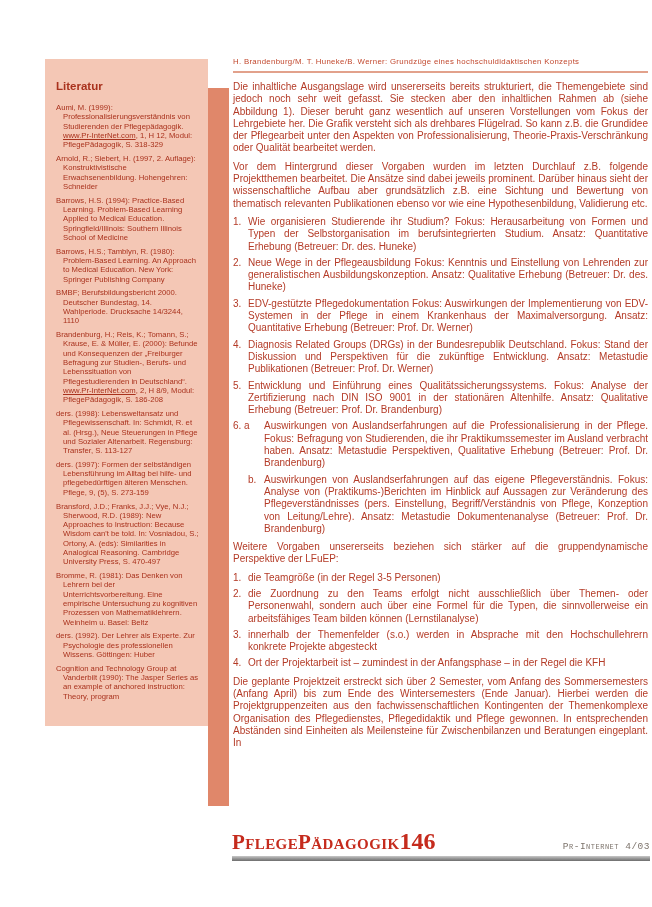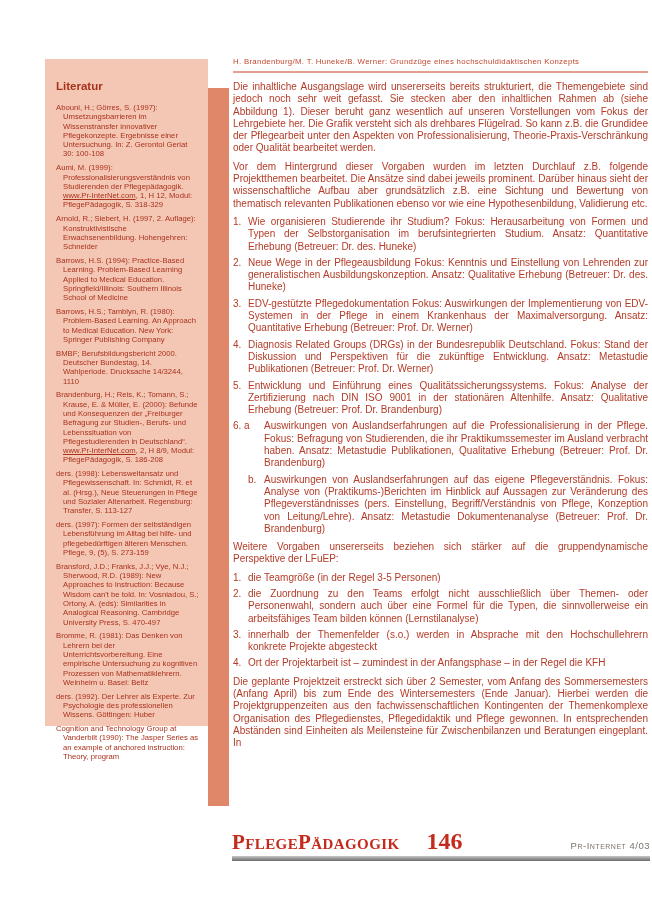--- a/index.html
+++ b/index.html
@@ -49,44 +49,43 @@
 
   
   .footer{position:absolute;left:232px;top:828px;width:418px;}
   .frow{display:flex;align-items:baseline;}
   .journal{
     font-family:"Liberation Serif",serif;font-variant:small-caps;
     font-weight:bold;font-size:21px;color:#c52b1d;letter-spacing:0.4px;
   }
   .pageno{
     font-family:"Liberation Serif",serif;font-weight:bold;
-    font-size:24px;color:#c52b1d;margin-left:27px;
+    font-size:24px;color:#c52b1d;margin-left:0;
   }
   .spacer{flex:1;}
   .issue{
-    font-family:Liberation Sans, sans-serif;font-variant:small-caps;
+    font-family:Liberation Mono, monospace;font-variant:small-caps;
     font-size:9.5px;color:#7d746c;letter-spacing:0.5px;
   }
   .bar{
     height:5px;margin-top:1px;
     background:linear-gradient(180deg,#c8c8c8 0%,#939393 55%,#6d6d6d 100%);
   }
 </style>
 </head>
 <body>
 
 <div class="page">
 
   <div class="runhead">H. Brandenburg/M. T. Huneke/B. Werner: Grundzüge eines hochschuldidaktischen Konzepts</div>
 
   <div class="sidebar">
     <div class="lit-title">Literatur</div>
     <div class="refs">
 
-        <div class="ref">Abouni, H.; Görres, S. (1997): Umsetzungsbarrieren im Wissenstransfer innovativer Pflegekonzepte. Ergebnisse einer Untersuchung. In: Z. Gerontol Geriat 30: 100-108</div>
 
         <div class="ref">Aumi, M. (1999): Professionalisierungsverständnis von Studierenden der Pflegepädagogik. <u>www.Pr-InterNet.com</u>, 1, H 12, Modul: PflegePädagogik, S. 318-329</div>
 
         <div class="ref">Arnold, R.; Siebert, H. (1997, 2. Auflage): Konstruktivistische Erwachsenenbildung. Hohengehren: Schneider</div>
 
         <div class="ref">Barrows, H.S. (1994): Practice-Based Learning. Problem-Based Learning Applied to Medical Education. Springfield/Illinois: Southern Illinois School of Medicine</div>
 
         <div class="ref">Barrows, H.S.; Tamblyn, R. (1980): Problem-Based Learning. An Approach to Medical Education. New York: Springer Publishing Company</div>
 
         <div class="ref">BMBF; Berufsbildungsbericht 2000. Deutscher Bundestag, 14. Wahlperiode. Drucksache 14/3244, 1110</div>
@@ -135,21 +134,21 @@
           <span class="txt">Diagnosis Related Groups (DRGs) in der Bundesrepublik Deutschland. Fokus: Stand der Diskussion und Perspektiven für die zukünftige Entwicklung. Ansatz: Metastudie Publikationen (Betreuer: Prof. Dr. Werner)</span>
         </div>
 
         <div class="li">
           <span class="num">5.</span>
           <span class="txt">Entwicklung und Einführung eines Qualitätssicherungssystems. Fokus: Analyse der Zertifizierung nach DIN ISO 9001 in der stationären Altenhilfe. Ansatz: Qualitative Erhebung (Betreuer: Prof. Dr. Brandenburg)</span>
         </div>
 
         <div class="li lv1">
           <span class="num">6. a</span>
-          <span class="txt">Auswirkungen von Auslandserfahrungen auf die Professionalisierung in der Pflege. Fokus: Befragung von Studierenden, die ihr Praktikumssemester im Ausland verbracht haben. Ansatz: Metastudie Publikationen, Qualitative Erhebung (Betreuer: Prof. Dr. Brandenburg)</span>
+          <span class="txt">Auswirkungen von Auslandserfahrungen auf die Professionalisierung in der Pflege. Fokus: Befragung von Studierenden, die ihr Praktikumssemester im Ausland verbracht haben. Ansatz: Metastudie Perspektiven, Qualitative Erhebung (Betreuer: Prof. Dr. Brandenburg)</span>
         </div>
 
         <div class="li lv2">
           <span class="num">b.</span>
           <span class="txt">Auswirkungen von Auslandserfahrungen auf das eigene Pflegeverständnis. Fokus: Analyse von (Praktikums-)Berichten im Hinblick auf Aussagen zur Veränderung des Pflegeverständnisses (pers. Einstellung, Begriff/Verständnis von Pflege, Konzeption von Leitung/Lehre). Ansatz: Metastudie Dokumentenanalyse (Betreuer: Prof. Dr. Brandenburg)</span>
         </div>
       </div>
 
     <p>Weitere Vorgaben unsererseits beziehen sich stärker auf die gruppendynamische Perspektive der LFuEP:</p>
 

